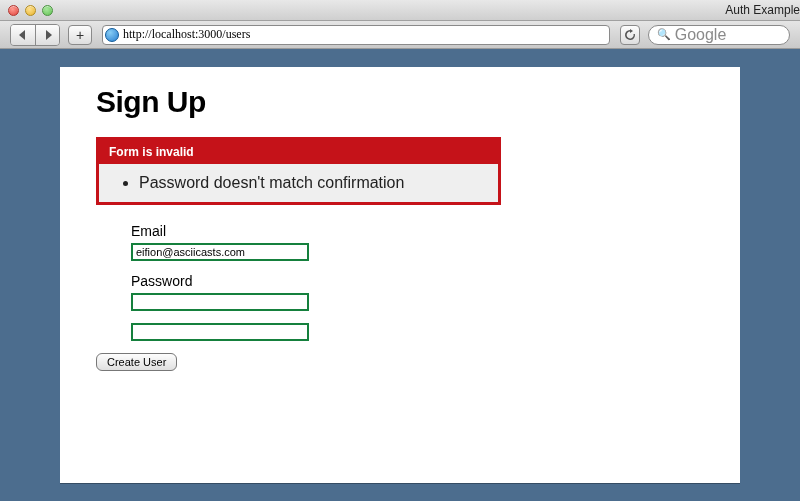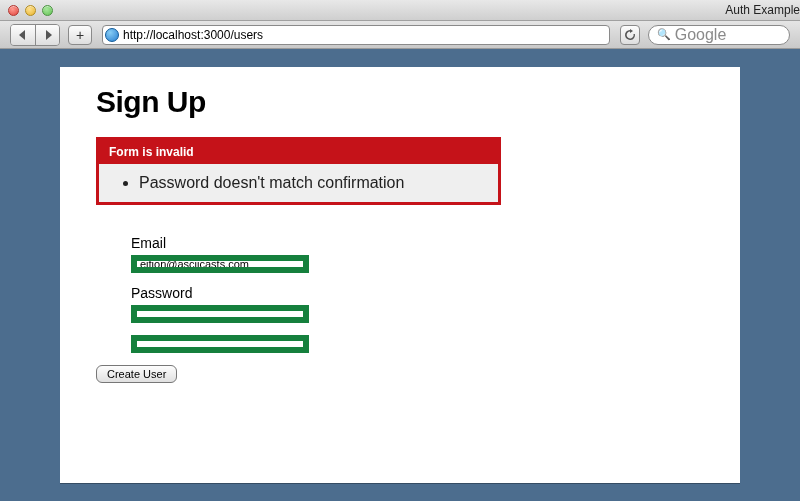--- a/index.html
+++ b/index.html
@@ -51,21 +51,21 @@
       width: 24px; height: 20px; margin-left: 4px;
       border: 1px solid #8a8a8a; border-radius: 4px;
       background: linear-gradient(#fdfdfd,#dedede);
       display: flex; align-items: center; justify-content: center;
       font-size: 14px; color: #333; cursor: pointer;
     }
     .url-field {
       flex: 1; margin: 0 6px 0 6px; height: 20px;
       border: 1px solid #8a8a8a; border-radius: 4px;
       background: #fff; display: flex; align-items: center;
-      padding: 0 4px 0 2px; gap: 4px; overflow: hidden;
+      padding: 0 4px 0 2px; gap: 4px; overflow: hidden; font-family: Liberation Serif, serif;
     }
     .globe { width: 14px; height: 14px; border-radius: 50%; background: radial-gradient(circle at 35% 30%, #87cdf5, #2a7fd0); border: 1px solid #0f5a99; flex-shrink: 0; }
     .url-text { font-size: 12px; color: #000; white-space: nowrap; }
     .reload-btn {
       width: 20px; height: 20px; border: 1px solid #8a8a8a;
       border-radius: 4px; background: linear-gradient(#fdfdfd,#dedede);
       display: flex; align-items: center; justify-content: center;
       color: #555; cursor: pointer;
     }
     .reload-btn svg { width: 12px; height: 12px; }
@@ -97,35 +97,35 @@
     }
     .page h1 {
       font-family: "Arial Black", Arial, sans-serif;
       font-weight: 900; font-size: 30px; letter-spacing: -0.5px;
       margin-bottom: 18px;
     }
     .error-box {
       border: 3px solid #c51219;
       background: #efefef;
       width: 405px;
-      margin-bottom: 30px;
+      margin-bottom: 18px;
     }
     .error-title {
       background: #c51219; color: #fff;
       font-weight: bold; font-size: 12px;
       padding: 5px 10px;
     }
     .error-body { padding: 10px 12px; }
     .error-body ul { list-style: disc; padding-left: 28px; }
     .error-body li { font-size: 16px; color: #222; }
 
     .field { margin-bottom: 12px; margin-left: 35px; }
     .field label { display: block; font-size: 14px; color: #000; margin-bottom: 4px; }
     .field input[type="text"], .field input[type="password"] {
-      width: 178px; height: 18px; border: 6px solid #15803d;
+      width: 178px; height: 18px; border: 2px solid #15803d;
       font-size: 11px; padding: 1px 3px; background: #fff;
     }
     .submit-row { margin-top: 6px; }
     .submit-btn {
       font-size: 11px;
       padding: 2px 10px;
       border: 1px solid #777;
       border-radius: 6px;
       background: linear-gradient(#fdfdfd,#e0e0e0);
       cursor: pointer;

